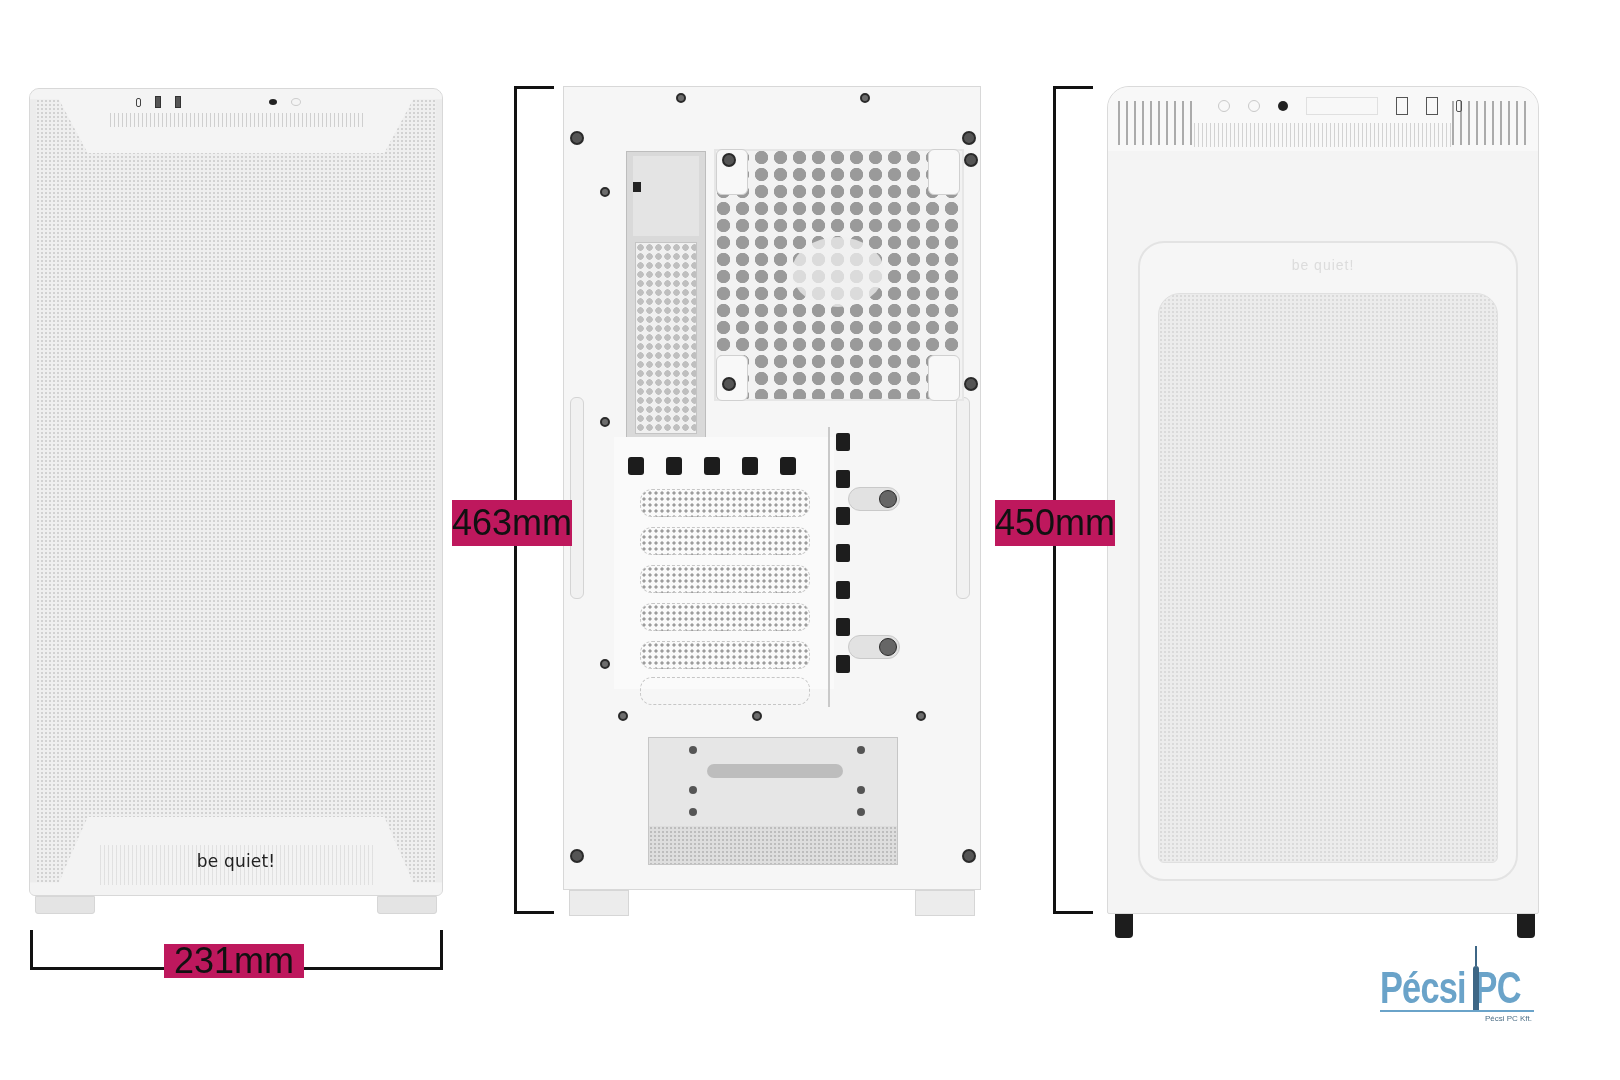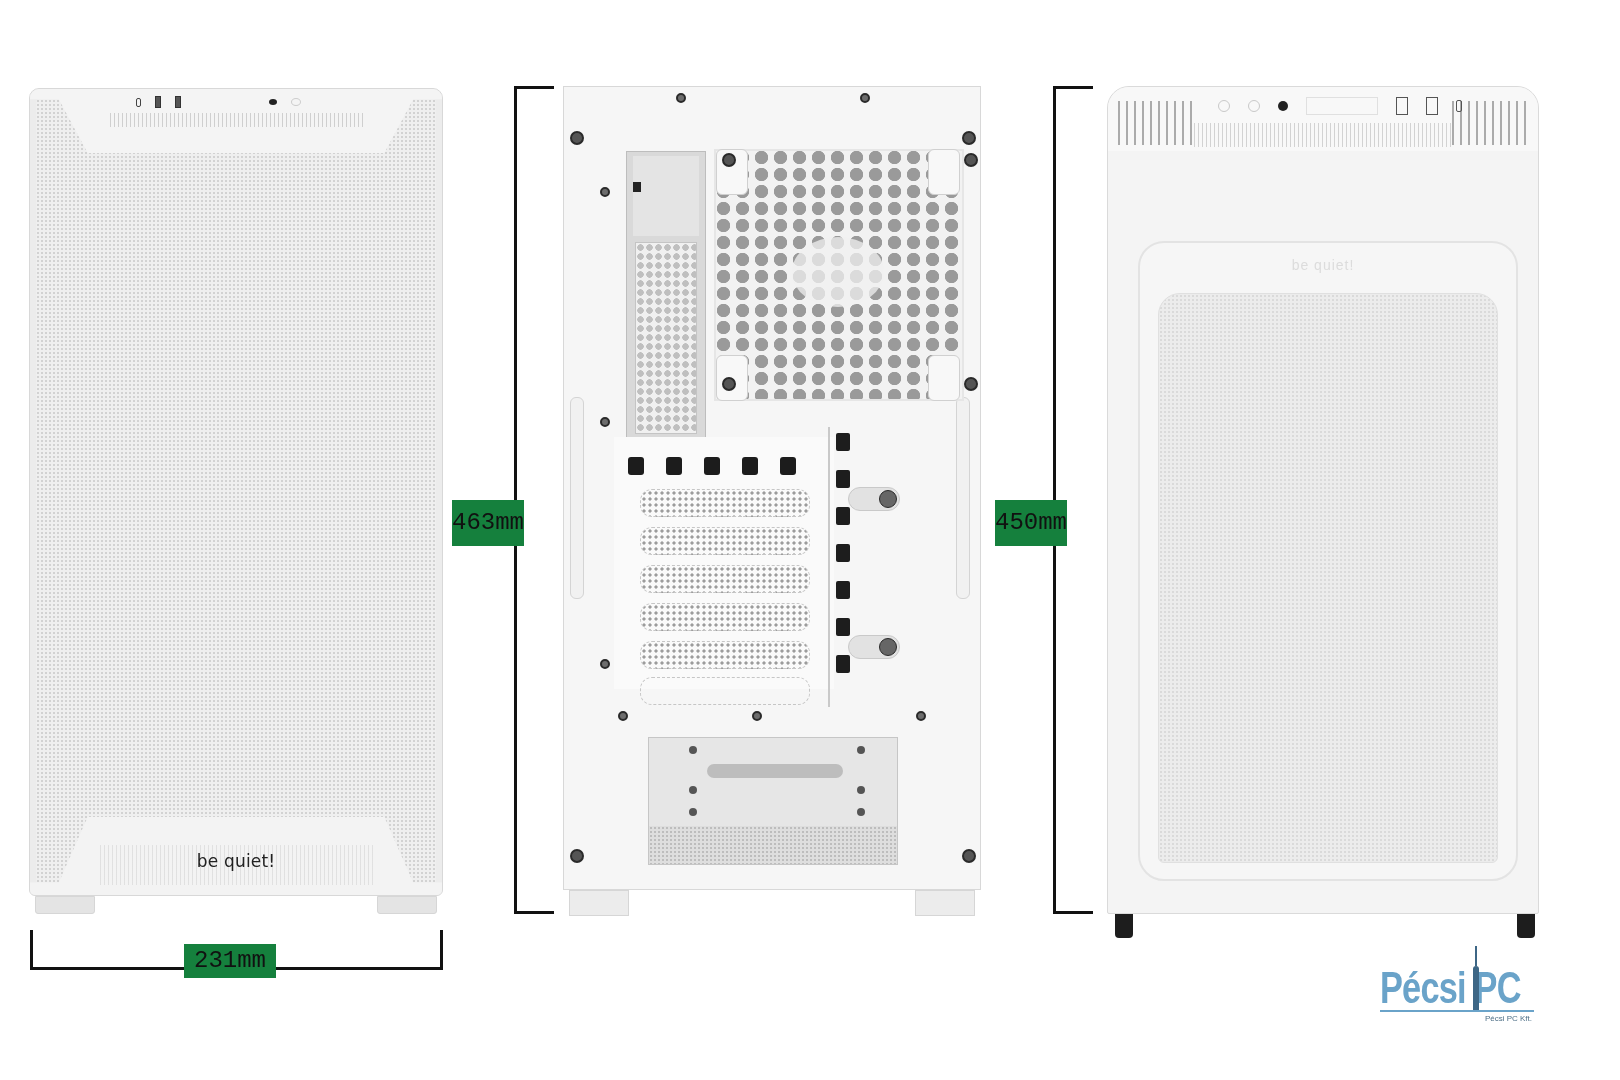--- a/index.html
+++ b/index.html
@@ -1,18 +1,18 @@
 <!DOCTYPE html>
 <html><head>
 <meta charset="utf-8">
 <style>
   html, body { margin:0; padding:0; background:#ffffff; }
   body { width:1620px; height:1080px; position:relative; overflow:hidden; font-family:"Liberation Sans", sans-serif; }
   .abs { position:absolute; }
-  .dim-label { position:absolute; font-family:Liberation Mono, monospace; font-size:24px; color:#111; background:#15803d; line-height:34px; }
+  .dim-label { position:absolute; font-family:Liberation Sans, sans-serif; font-size:36px; color:#111; background:#be185d; line-height:34px; }
   .bar { position:absolute; background:#111; }
 
   
   .front { left:29px; top:88px; width:414px; height:826px; }
   .front-body { position:absolute; left:0; top:0; width:414px; height:808px; background:#ececec; border-radius:10px 10px 6px 6px; border:1px solid #d8d8d8; box-sizing:border-box; overflow:hidden; }
   .front-mesh { position:absolute; left:6px; top:6px; right:6px; bottom:6px;
     background-color:#efefef;
     background-image: radial-gradient(circle, #d2d2d2 0.9px, transparent 1.2px);
     background-size:4px 4px; border-radius:8px; }
   .front-topcap { position:absolute; left:0; top:0; width:100%; height:64px; background:#f4f4f4;
@@ -117,21 +117,21 @@
     <div class="front-botgrille"></div>
     <div class="brand">be quiet!</div>
   </div>
   <div class="foot" style="left:6px"></div>
   <div class="foot" style="right:6px"></div>
 </div>
 
 <div class="bar" style="left:30px; top:930px; width:3px; height:40px;"></div>
 <div class="bar" style="left:440px; top:930px; width:3px; height:40px;"></div>
 <div class="bar" style="left:30px; top:967px; width:413px; height:3px;"></div>
-<div class="dim-label" style="left:184px; top:944px; padding:0 10px;">231mm</div>
+<div class="dim-label" style="left:164px; top:944px; padding:0 10px;">231mm</div>
 
 <div class="abs rear">
   <div class="rear-body">
     <div class="screw" style="left:112px; top:6px;"></div>
     <div class="screw" style="left:296px; top:6px;"></div>
     <div class="screw big" style="left:6px; top:44px;"></div>
     <div class="screw big" style="left:398px; top:44px;"></div>
     <div class="screw" style="left:36px; top:100px;"></div>
     <div class="screw" style="left:36px; top:330px;"></div>
     <div class="screw" style="left:36px; top:572px;"></div>

